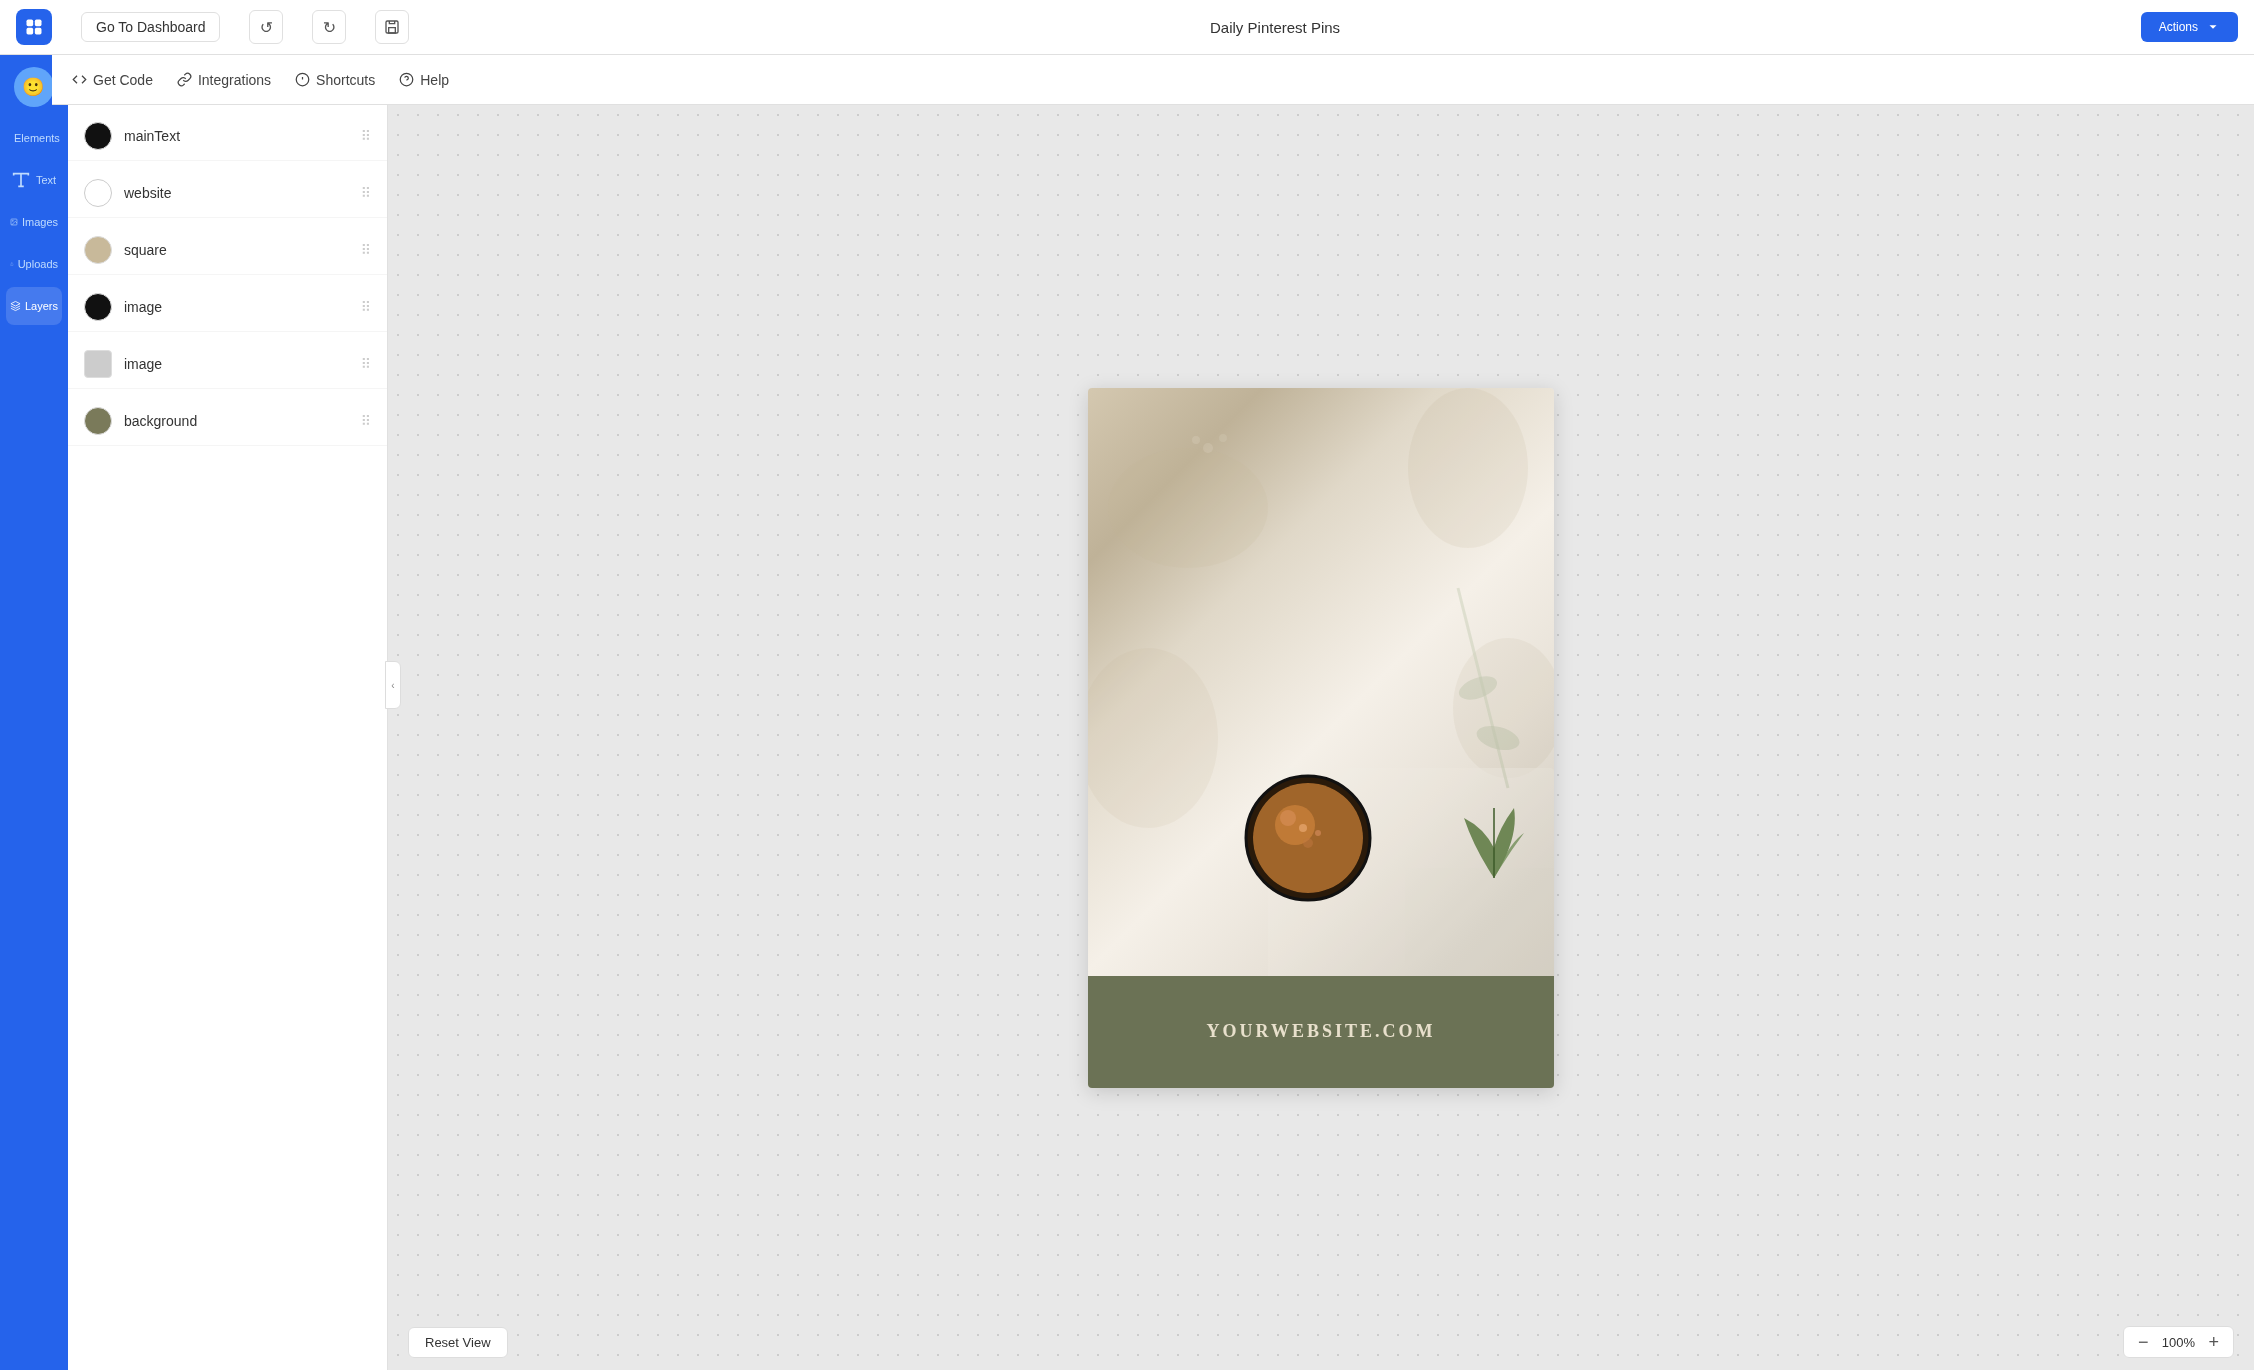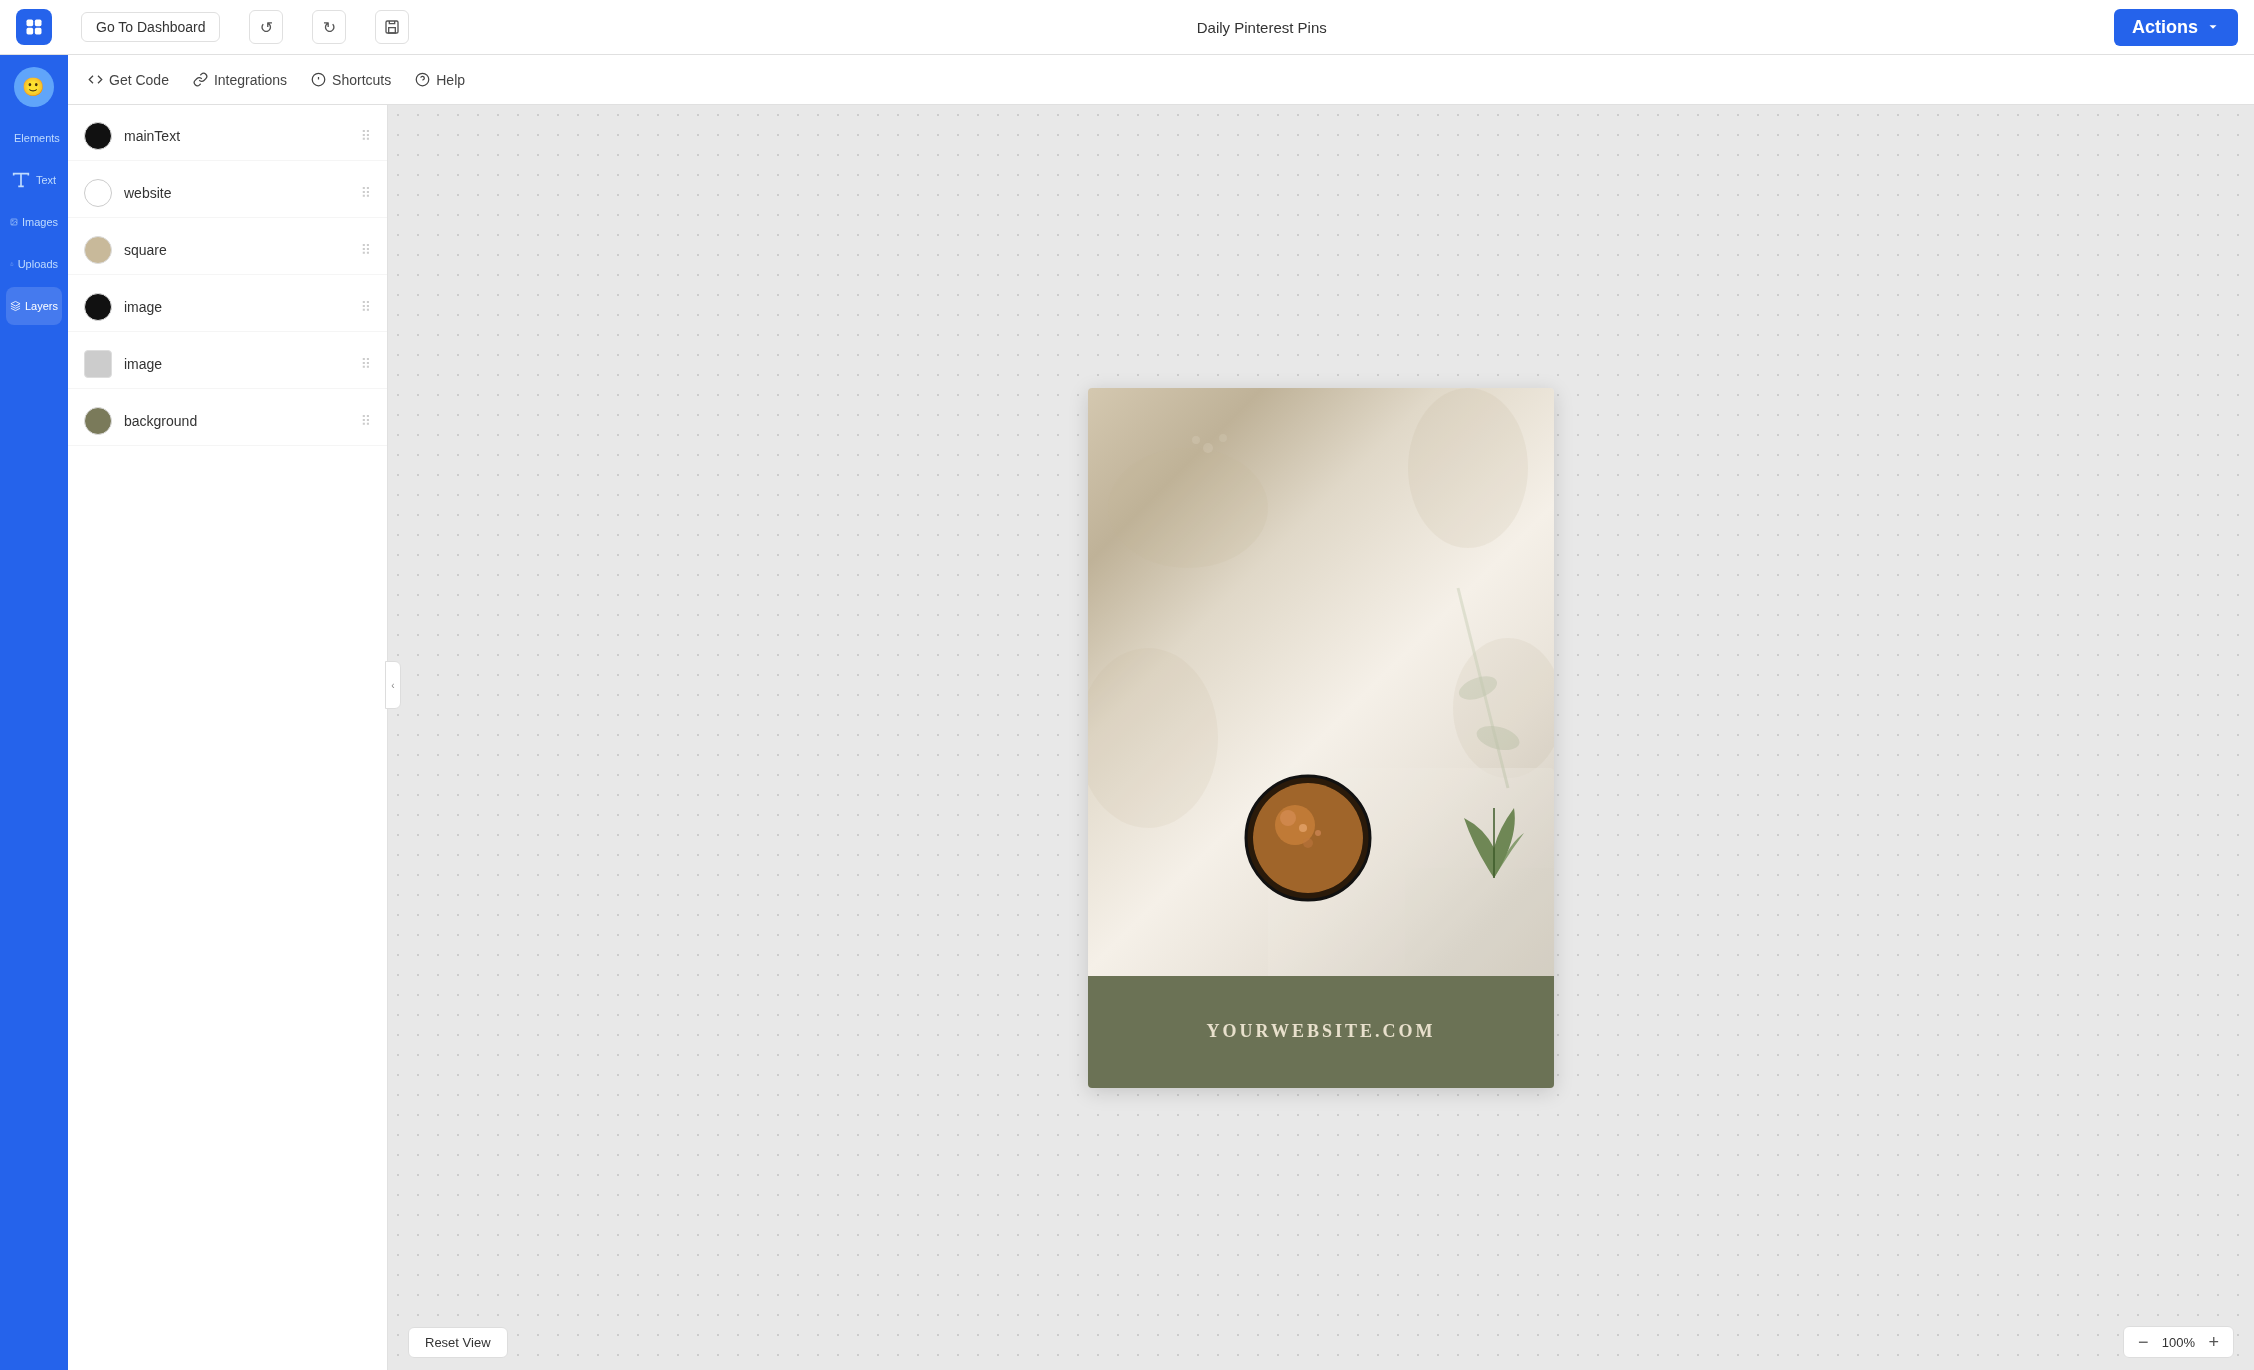--- a/index.html
+++ b/index.html
@@ -51,31 +51,31 @@
       font-size: 15px;
       color: #333;
       font-weight: 500;
     }
     #topbar .actions-btn {
       background: #2563eb;
       color: #fff;
       border: none;
       border-radius: 6px;
       padding: 8px 18px;
-      font-size: 18px;
-      font-weight: 700;
+      font-size: 12px;
+      font-weight: 400;
       cursor: pointer;
       display: flex; align-items: center; gap: 8px;
     }
     #topbar .actions-btn svg { width: 14px; height: 14px; }
 
     
     #subtoolbar {
       position: fixed;
-      top: 55px; left: 68px; right: 0;
+      top: 55px; left: 52px; right: 0;
       height: 50px;
       background: #fff;
       border-bottom: 1px solid #e0e0e0;
       display: flex;
       align-items: center;
       padding: 0 20px;
       gap: 24px;
       z-index: 99;
     }
     #subtoolbar .sub-item {

